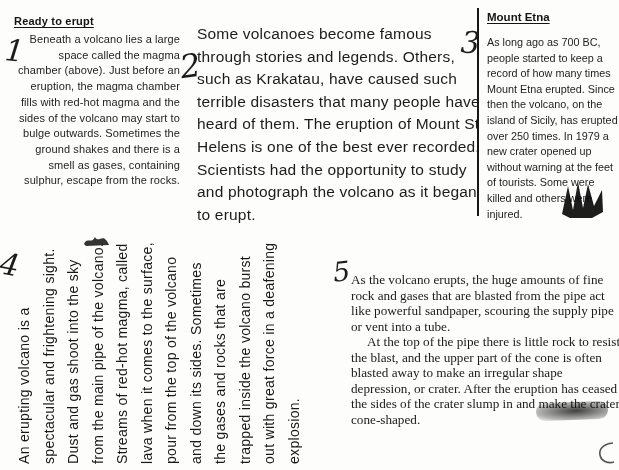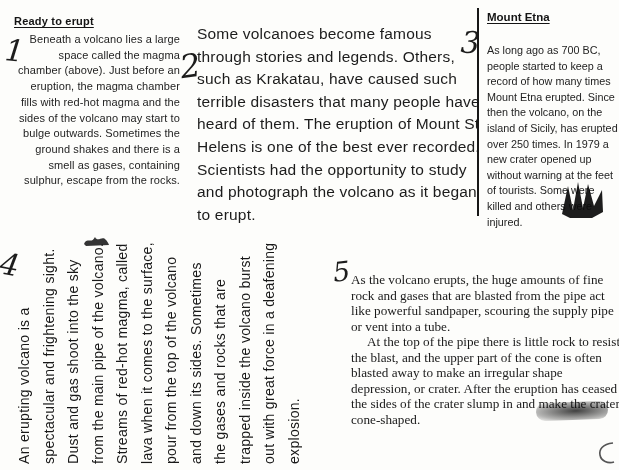--- a/index.html
+++ b/index.html
@@ -22,21 +22,21 @@
   
   .sec2{position:absolute;left:197px;top:23px;width:290px;
     font-size:15.5px;line-height:22.6px;letter-spacing:.2px;color:#1c1c1c;}
   
   .vline{position:absolute;left:477px;top:8px;width:1.5px;height:208px;background:#171717;}
   
   .sec3{position:absolute;left:487px;top:11px;width:131px;}
   .sec3 .heading{
     font-size:11.5px;font-weight:bold;
     text-decoration:underline;text-underline-offset:2px;
-    margin-bottom:20px;color:#141414;
+    margin-bottom:12px;color:#141414;
   }
   .sec3 .body{font-size:10.8px;line-height:15.6px;color:#232323;}
   
   .sec4{
     position:absolute;left:12px;top:238px;width:322px;height:226px;
     writing-mode:vertical-rl;transform:rotate(180deg);
     font-size:14px;line-height:24.5px;letter-spacing:.3px;color:#181818;
   }
   
   .sec5{position:absolute;left:351px;top:272px;width:272px;

